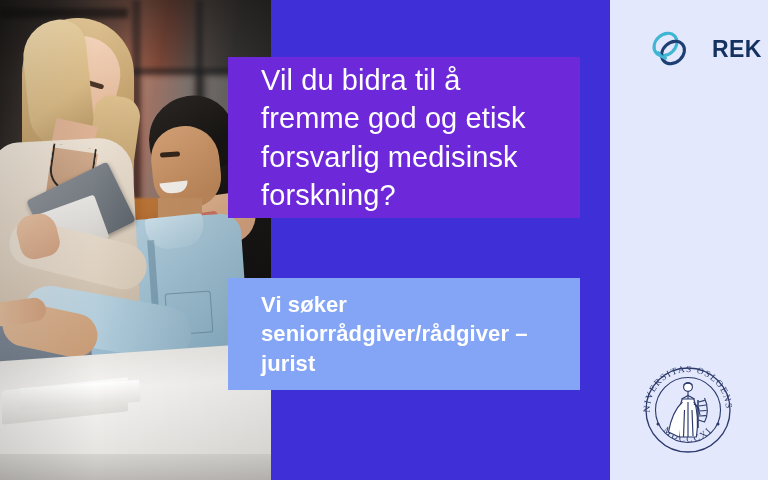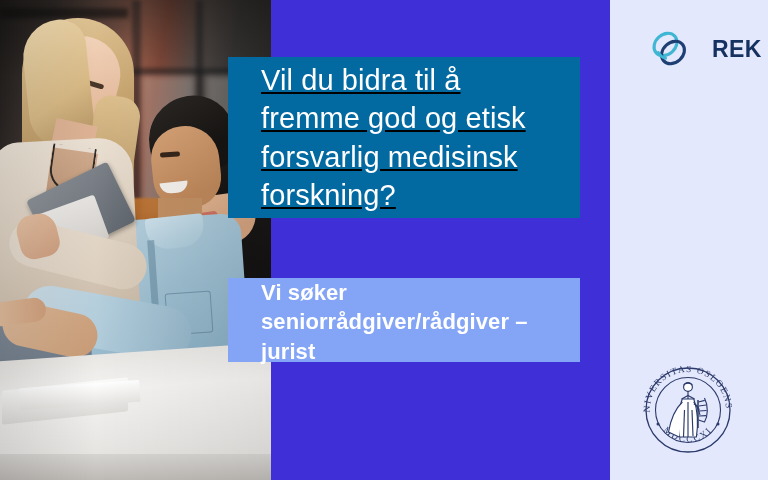--- a/index.html
+++ b/index.html
@@ -423,23 +423,23 @@
     color: #ffffff;
     font-size: 29px;
     line-height: 1.32;
     font-weight: 400;
     letter-spacing: .1px;
   }
 
   .job-box {
     position: absolute;
     left: 228px; top: 278px;
-    width: 352px; height: 84px;
+    width: 352px; height: 112px;
     display: flex;
-    align-items: flex-start;
+    align-items: center;
   }
   .job-title {
     margin: 0;
     padding: 0 22px 0 33px;
     color: #ffffff;
     font-size: 22px;
     line-height: 1.34;
     font-weight: 700;
     letter-spacing: .1px;
   }
@@ -552,21 +552,21 @@
     <div class="notebook"></div>
     <div class="table-edge"></div>
 
     <div class="photo-shade"></div>
   </div>
 
   <div class="blue-panel" style="background: rgb(62, 48, 214);"></div>
 
   <div class="pale-panel" style="background: rgb(228, 232, 252);"></div>
 
-  <div class="headline-box" style="background: #0369a1; text-decoration: underline;">
+  <div class="headline-box" style="background: #6d28d9;">
     <h1 class="headline">Vil du bidra til å fremme god og etisk forsvarlig medisinsk forskning?</h1>
   </div>
 
   <div class="job-box" style="background: rgb(132, 165, 245);">
     <h2 class="job-title">Vi søker seniorrådgiver/rådgiver – jurist</h2>
   </div>
 
 
   <div class="rek-logo">
     <svg class="rek-mark" viewBox="0 0 44 44">

